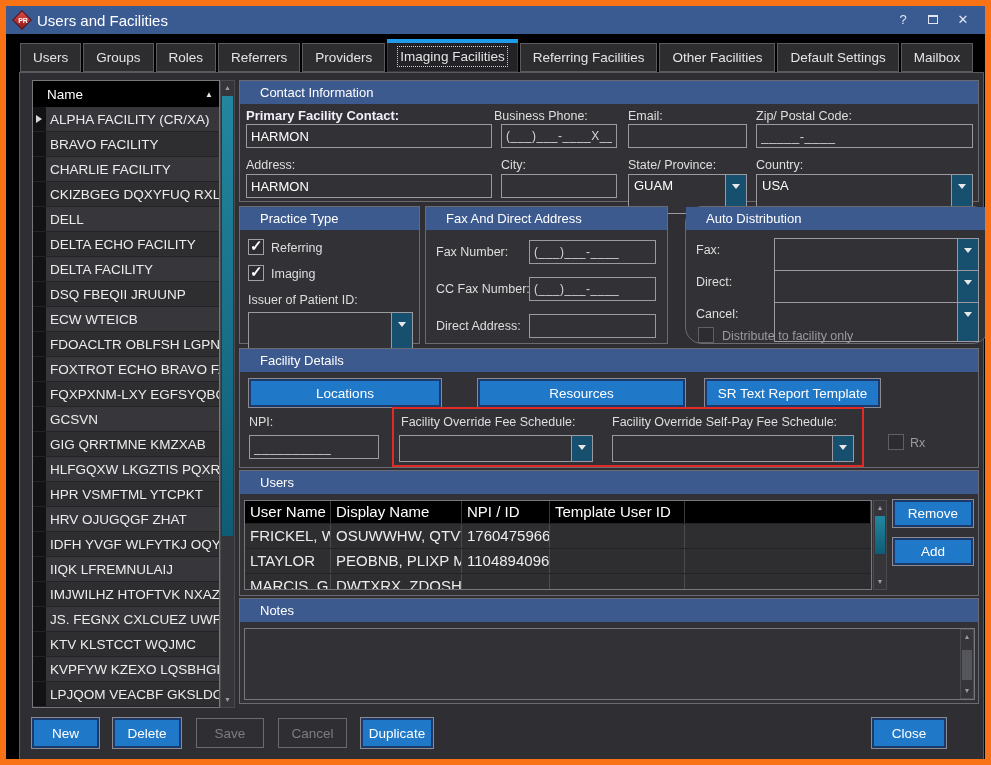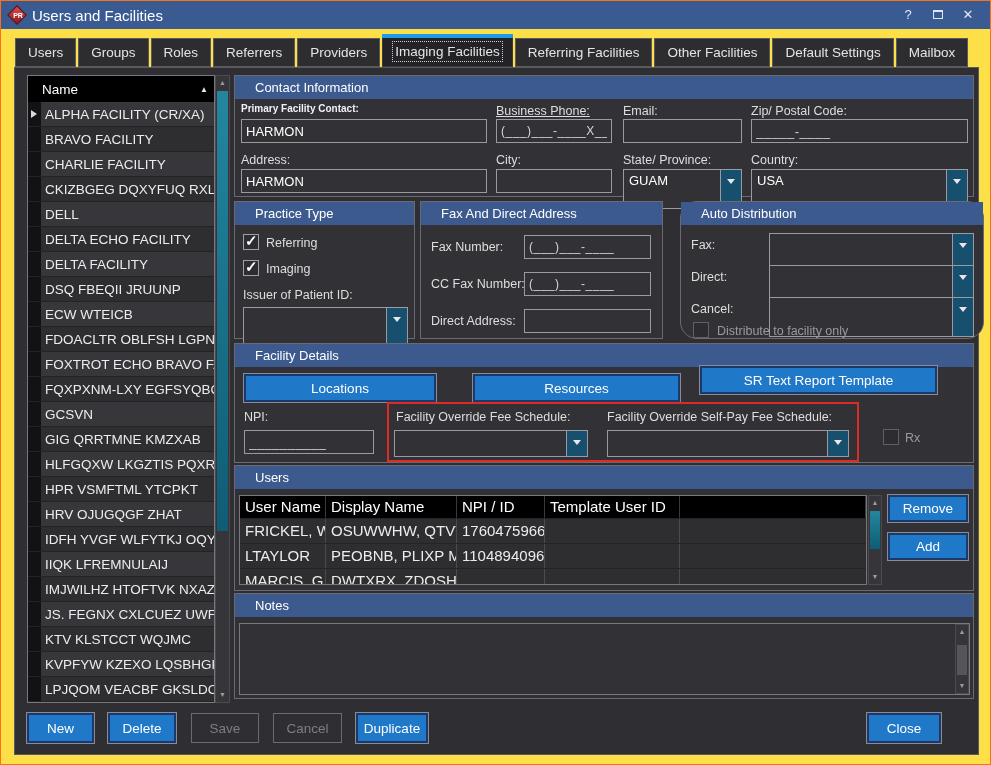--- a/index.html
+++ b/index.html
@@ -1,18 +1,18 @@
 <!DOCTYPE html>
 <html><head>
 <meta charset="utf-8">
 <style>
   * { margin:0; padding:0; box-sizing:border-box; }
   html,body { background:#1e1e1e; }
   body { font-family:"Liberation Sans", sans-serif; }
-  .window { position:relative; width:991px; height:765px; background:#fde047; border:1px solid #f97316; overflow:hidden; }
+  .window { position:relative; width:991px; height:765px; background:#000000; border:6px solid #f97316; overflow:hidden; }
 
   
   .titlebar { position:absolute; left:0; top:0; width:100%; height:28px; background:#3a5a92; display:flex; align-items:center; }
   .app-icon { position:relative; width:14px; height:14px; margin:0 8px 0 9px; background:linear-gradient(135deg,#e04b4b,#8f1a1a); transform:rotate(45deg); border:1px solid #5f0f0f; }
   .app-icon > span { position:absolute; left:1px; top:2px; width:12px; text-align:center; transform:rotate(-45deg); font-size:7px; font-weight:bold; color:#fff; }
   .win-title { color:#fff; font-size:15px; }
   .win-ctrls { margin-left:auto; display:flex; align-items:center; gap:6px; padding-right:10px; }
   .win-btn { width:24px; height:22px; color:#dfe6f2; font-size:13px; text-align:center; line-height:22px; cursor:default; }
   .max-glyph { display:inline-block; width:10px; height:9px; border:1px solid #dfe6f2; border-top-width:2px; }
 
@@ -41,21 +41,21 @@
   .sb-up { top:0; } .sb-dn { bottom:0; }
   .thumb-teal { position:absolute; left:1px; right:1px; background:linear-gradient(180deg,#23869f,#0f5c75); }
   .thumb-gray { position:absolute; left:1px; right:1px; background:#55555c; }
   .list-sb { left:214px; top:74px; width:15px; height:628px; }
 
   
   .main { position:absolute; left:233px; top:74px; width:740px; height:630px; }
   .grp { position:absolute; border:1px solid #6a6a70; background:#323236; }
   .grp-h { height:23px; background:#3d5a8f; color:#fff; font-size:13px; line-height:23px; padding-left:20px; }
   .lbl { position:absolute; color:#dedede; font-size:12.5px; white-space:nowrap; }
-  .lbl.bold { font-weight:bold; color:#f3eefc; font-size:10px; }
+  .lbl.bold { font-weight:bold; color:#f3eefc; font-size:13px; }
   .tin { position:absolute; height:24px; background:#323236; border:1px solid #9a9aa0; color:#fff; font-size:13px; padding:0 4px; font-family:"Liberation Sans", sans-serif; }
   .tin.mask { color:#d6d6d6; letter-spacing:0.5px; }
   .combo { position:absolute; height:40px; border:1px solid #9a9aa0; background:#323236; display:flex; }
   .combo-val { flex:1; color:#fff; font-size:13px; line-height:22px; padding-left:5px; overflow:hidden; white-space:nowrap; }
   .combo-btn { width:21px; background:#17506f; border-left:1px solid #9a9aa0; position:relative; }
   .combo-btn::after { content:""; position:absolute; left:6px; top:9px; border-top:5px solid #e8e8e8; border-left:4px solid transparent; border-right:4px solid transparent; }
   .chk { position:absolute; width:16px; height:16px; border:1px solid #a0a0a6; background:#2d2d31; }
   .chk.checked::after { content:"\2713"; position:absolute; left:1px; top:-3px; color:#fff; font-size:15px; font-weight:bold; }
   .chk.dim { border-color:#5f5f64; }
   .chk-lab { position:absolute; color:#dedede; font-size:12.5px; }
@@ -219,21 +219,21 @@
     <span class="thumb-teal" style="top:15px; height:440px;"></span>
     <span class="sb-btn sb-dn">▼</span>
   </div>
 
   <div class="main">
 
     <div class="grp" style="left:0; top:0; width:740px; height:122px;">
       <div class="grp-h">Contact Information</div>
       <span class="lbl bold" style="left:6px; top:27px;">Primary Facility Contact:</span>
       <input class="tin" style="left: 6px; top: 43px; width: 246px;" value="HARMON">
-      <span class="lbl" style="left:261px; top:28px;text-decoration:underline;">Business Phone:</span>
+      <span class="lbl" style="left:254px; top:28px;">Business Phone:</span>
       <input class="tin mask" style="left: 261px; top: 43px; width: 116px; font-size: 12px;" value="(___)___-____X_____">
       <span class="lbl" style="left:388px; top:28px;">Email:</span>
       <input class="tin" style="left: 388px; top: 43px; width: 119px;" value="">
       <span class="lbl" style="left:516px; top:28px;">Zip/ Postal Code:</span>
       <input class="tin mask" style="left: 516px; top: 43px; width: 217px;" value="_____-____">
       <span class="lbl" style="left:6px; top:77px;">Address:</span>
       <input class="tin" style="left: 6px; top: 93px; width: 246px;" value="HARMON">
       <span class="lbl" style="left:261px; top:77px;">City:</span>
       <input class="tin" style="left: 261px; top: 93px; width: 116px;" value="">
       <span class="lbl" style="left:388px; top:77px;">State/ Province:</span>
@@ -289,21 +289,21 @@
           <span class="combo-btn"></span>
       </div>
       <span class="chk dim" style="left:12px; top:120px;"></span>
       <span class="chk-lab dim" style="left:36px; top:122px;">Distribute to facility only</span>
     </div>
 
     <div class="grp" style="left:0; top:268px; width:740px; height:120px;">
       <div class="grp-h">Facility Details</div>
       <div class="bbtn" style="left:9px; top:30px; width:192px; height:28px;">Locations</div>
       <div class="bbtn" style="left:238px; top:30px; width:207px; height:28px;">Resources</div>
-      <div class="bbtn" style="left:465px; top:22px; width:237px; height:28px;">SR Text Report Template</div>
+      <div class="bbtn" style="left:465px; top:30px; width:175px; height:28px;">SR Text Report Template</div>
       <span class="lbl" style="left:9px; top:66px;">NPI:</span>
       <input class="tin mask" style="left: 9px; top: 86px; width: 130px;" value="__________">
       <span class="lbl" style="left:161px; top:66px;">Facility Override Fee Schedule:</span>
       <div class="combo" style="left:159px; top:86px; width:194px; height:27px;">
         <span class="combo-val"></span>
           <span class="combo-btn"></span>
       </div>
       <span class="lbl" style="left:372px; top:66px;">Facility Override Self-Pay Fee Schedule:</span>
       <div class="combo" style="left:372px; top:86px; width:242px; height:27px;">
         <span class="combo-val"></span>

